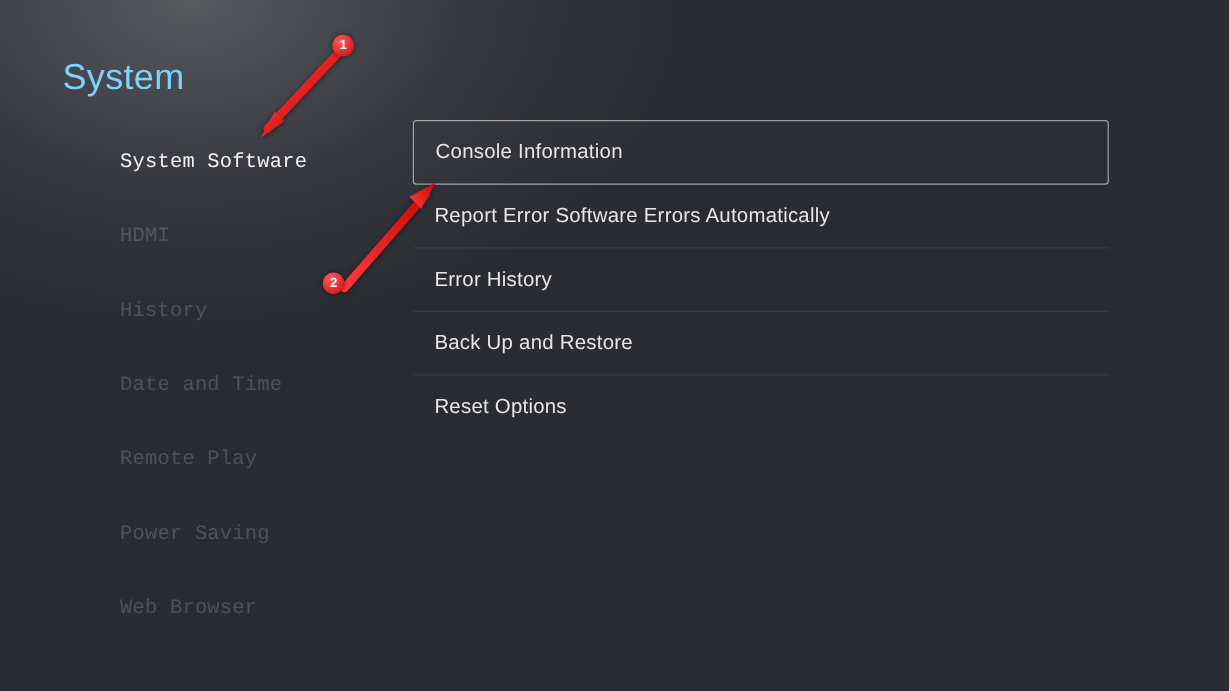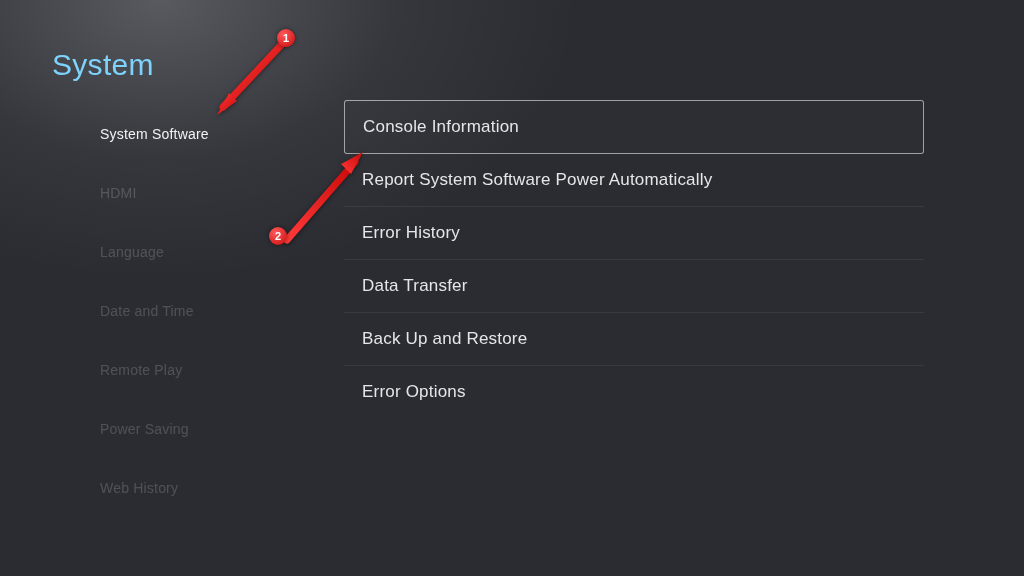--- a/index.html
+++ b/index.html
@@ -23,27 +23,28 @@
     }
     .sidebar {
       position: absolute;
       top: 112px;
       left: 100px;
       width: 210px;
       display: flex;
       flex-direction: column;
     }
     .sidebar-item {
-      font-size: 14px;
+      font-size: 17px;
       font-weight: 300;
       padding: 14px 0;
       cursor: pointer;
       color: rgba(232,232,234,0.20);
       letter-spacing: 0.2px;
       margin-bottom: 15px;
+      font-family: Liberation Mono, monospace;
     }
     .sidebar-item.active {
       color: #f2f2f4;
     }
     .main {
       position: absolute;
       top: 100px;
       left: 344px;
       width: 580px;
       display: flex;
@@ -89,34 +90,33 @@
     }
   </style>
 </head>
 <body>
 
 <div class="page-title">System</div>
 
 <nav class="sidebar">
   <div class="sidebar-item active">System Software</div>
   <div class="sidebar-item">HDMI</div>
-  <div class="sidebar-item">Language</div>
+  <div class="sidebar-item">History</div>
   <div class="sidebar-item">Date and Time</div>
   <div class="sidebar-item">Remote Play</div>
   <div class="sidebar-item">Power Saving</div>
-  <div class="sidebar-item">Web History</div>
+  <div class="sidebar-item">Web Browser</div>
 </nav>
 
 <section class="main">
   <div class="main-item selected">Console Information</div>
-  <div class="main-item">Report System Software Power Automatically</div>
+  <div class="main-item">Report Error Software Errors Automatically</div>
   <div class="main-item">Error History</div>
-  <div class="main-item">Data Transfer</div>
   <div class="main-item">Back Up and Restore</div>
-  <div class="main-item">Error Options</div>
+  <div class="main-item">Reset Options</div>
 </section>
 
 <div class="annotation" style="left:205px; top:35px;">
   <svg class="arrow" width="90" height="90" viewBox="0 0 90 90">
     <defs>
       <linearGradient id="g1" x1="0" y1="0" x2="1" y2="1">
         <stop offset="0%" stop-color="#ff3a3a"></stop>
         <stop offset="100%" stop-color="#c80808"></stop>
       </linearGradient>
     </defs>

